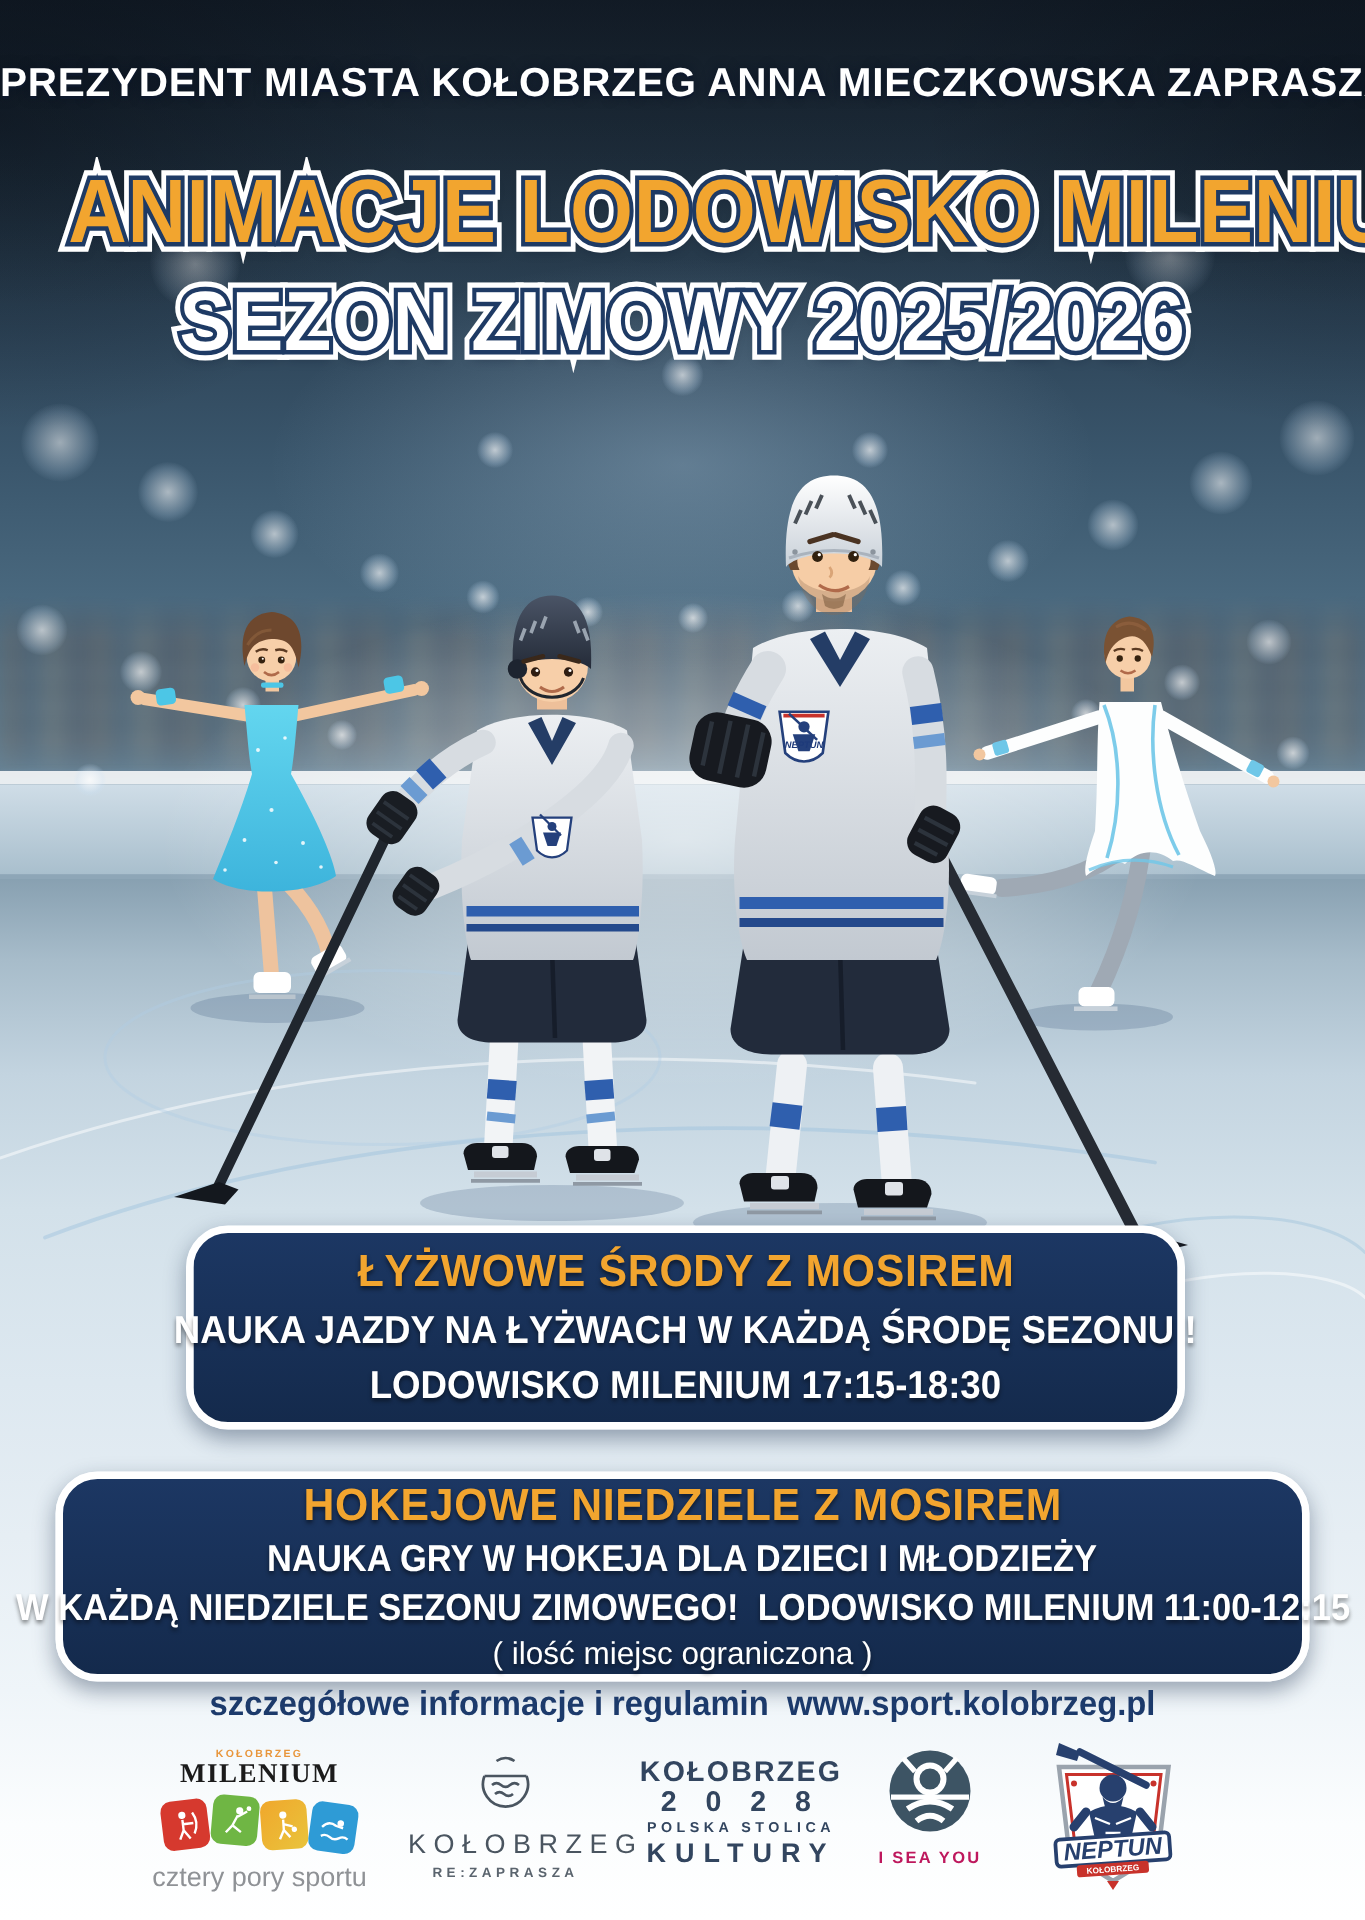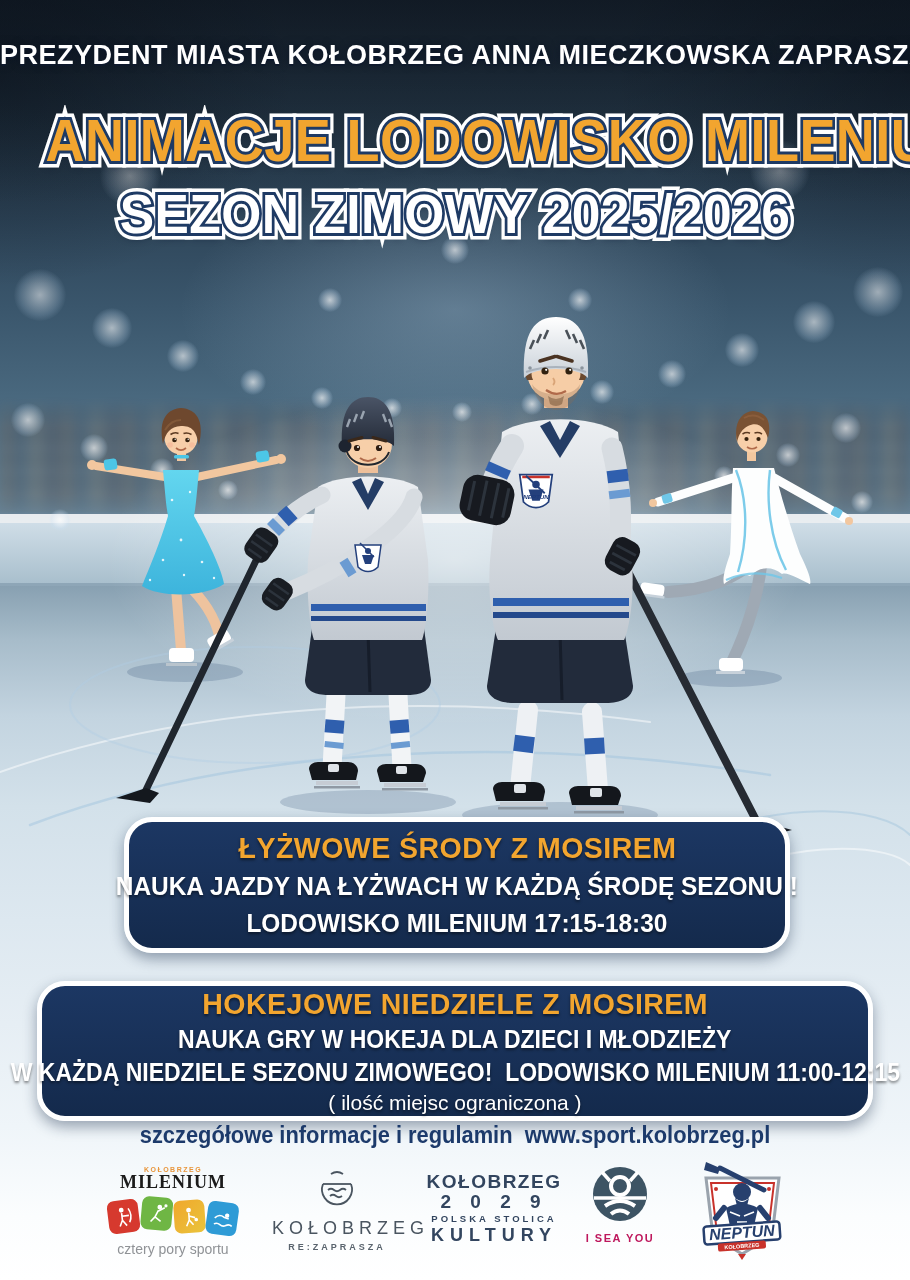--- a/index.html
+++ b/index.html
@@ -63,21 +63,21 @@
   .lgMil{left:98px;top:8px;width:150px;}
   .milTop{font-size:7px;font-weight:bold;color:#e8963c;letter-spacing:1.5px;line-height:7px;}
   .milName{font-family:"Liberation Serif",serif;font-size:18px;font-weight:bold;color:#1b1b1b;
     letter-spacing:1px;line-height:18px;}
   .tiles{display:flex;justify-content:center;gap:2px;margin-top:5px;height:40px;align-items:center;}
   .tile{width:31px;height:33px;border-radius:7px;display:flex;align-items:center;justify-content:center;}
   .tileR{background:#d6392e;transform:rotate(-7deg);}
   .tileG{background:#6fb644;transform:rotate(5deg) translateY(-3px);}
   .tileY{background:linear-gradient(135deg,#f0a72c,#e9c43c);transform:rotate(-4deg);}
   .tileB{background:#2e9bd6;transform:rotate(8deg) translateY(2px);}
-  .milTag{font-size:14px;color:#8f9296;margin-top:5px;}
+  .milTag{font-size:18px;color:#8f9296;margin-top:5px;}
   .lgReg{left:272px;top:10px;width:130px;color:#4a5560;}
   .regCity{font-size:18px;letter-spacing:5px;margin-top:6px;}
   .regSub{font-size:9px;font-weight:bold;letter-spacing:3px;margin-top:3px;color:#5a646e;}
   .lgStol{left:424px;top:14px;width:140px;color:#32455f;font-weight:bold;}
   .stL1{font-size:19px;letter-spacing:1.5px;line-height:20px;}
   .stL2{font-size:19px;letter-spacing:7px;line-height:20px;}
   .stL3{font-size:9.5px;letter-spacing:3px;line-height:13px;}
   .stL4{font-size:18px;letter-spacing:6px;line-height:21px;}
   .lgSea{left:575px;top:6px;width:90px;color:#be185d;}
   .seaLbl{font-size:11px;font-weight:bold;letter-spacing:1.5px;margin-top:4px;}
@@ -440,21 +440,21 @@
           <path d="M11,22 q3,-2.5 6,0 t6,0 t6,0"></path>
           <path d="M13,28 q3,-2.5 6,0 t6,0"></path>
         </g>
       </svg>
       <div class="regCity">KOŁOBRZEG</div>
       <div class="regSub">RE:ZAPRASZA</div>
     </div>
 
     <div class="logo lgStol">
       <div class="stL1">KOŁOBRZEG</div>
-      <div class="stL2">2 0 2 9</div>
+      <div class="stL2">2 0 2 8</div>
       <div class="stL3">POLSKA STOLICA</div>
       <div class="stL4">KULTURY</div>
     </div>
 
     <div class="logo lgSea">
       <svg width="60" height="60" viewBox="-30 -30 60 60">
         <circle r="27" fill="#3d5464"></circle>
         <g stroke="#fff" fill="none">
           <circle cx="0" cy="-8" r="9" stroke-width="4"></circle>
           <path d="M-26,4 h52" stroke-width="3.5"></path>

